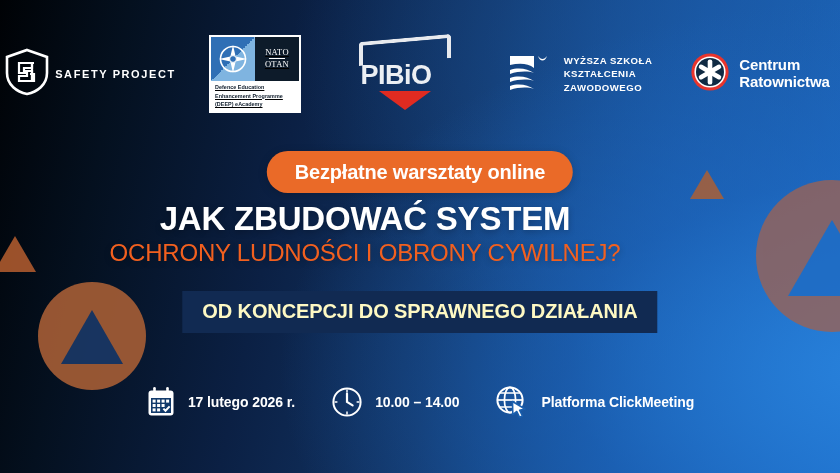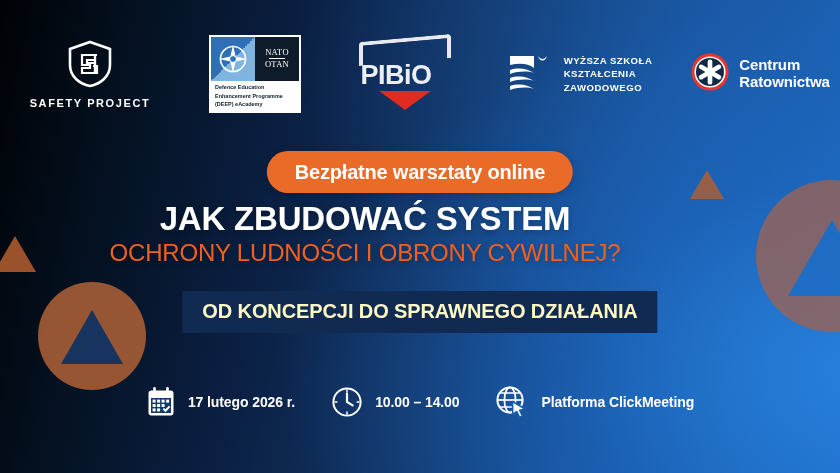--- a/index.html
+++ b/index.html
@@ -49,27 +49,27 @@
   }
 
   
   .logo-row{
     position:absolute;left:0;top:30px;width:840px;height:88px;
     display:flex;align-items:center;
   }
   .logo{display:flex;align-items:center;justify-content:center;}
 
   
-  #logo-safety-project{width:180px;flex:0 0 180px;flex-direction:column;gap:5px;}
+  #logo-safety-project{width:180px;flex:0 0 180px;flex-direction:row;gap:5px;}
   #logo-safety-project .sp-text{
     color:#ffffff;font-size:11px;font-weight:700;letter-spacing:1.6px;
   }
   
   #logo-nato{width:150px;flex:0 0 150px;}
-  .nato-box{width:88px;background:#ffffff;padding:2px;}
+  .nato-box{width:88px;background:#ffffff;padding:2px;text-decoration:underline;}
   .nato-top{display:flex;height:44px;}
   .nato-star{
     width:44px;height:44px;
     background:linear-gradient(135deg,#2f6fb5 0%,#2f6fb5 50%,#7fb4e0 50%,#7fb4e0 100%);
     display:flex;align-items:center;justify-content:center;
   }
   .nato-words{
     width:44px;height:44px;background:#0d1b2a;color:#ffffff;
     display:flex;flex-direction:column;align-items:center;justify-content:center;
     font-family:"Liberation Serif", serif;font-size:8.5px;line-height:1.05;letter-spacing:0.3px;

